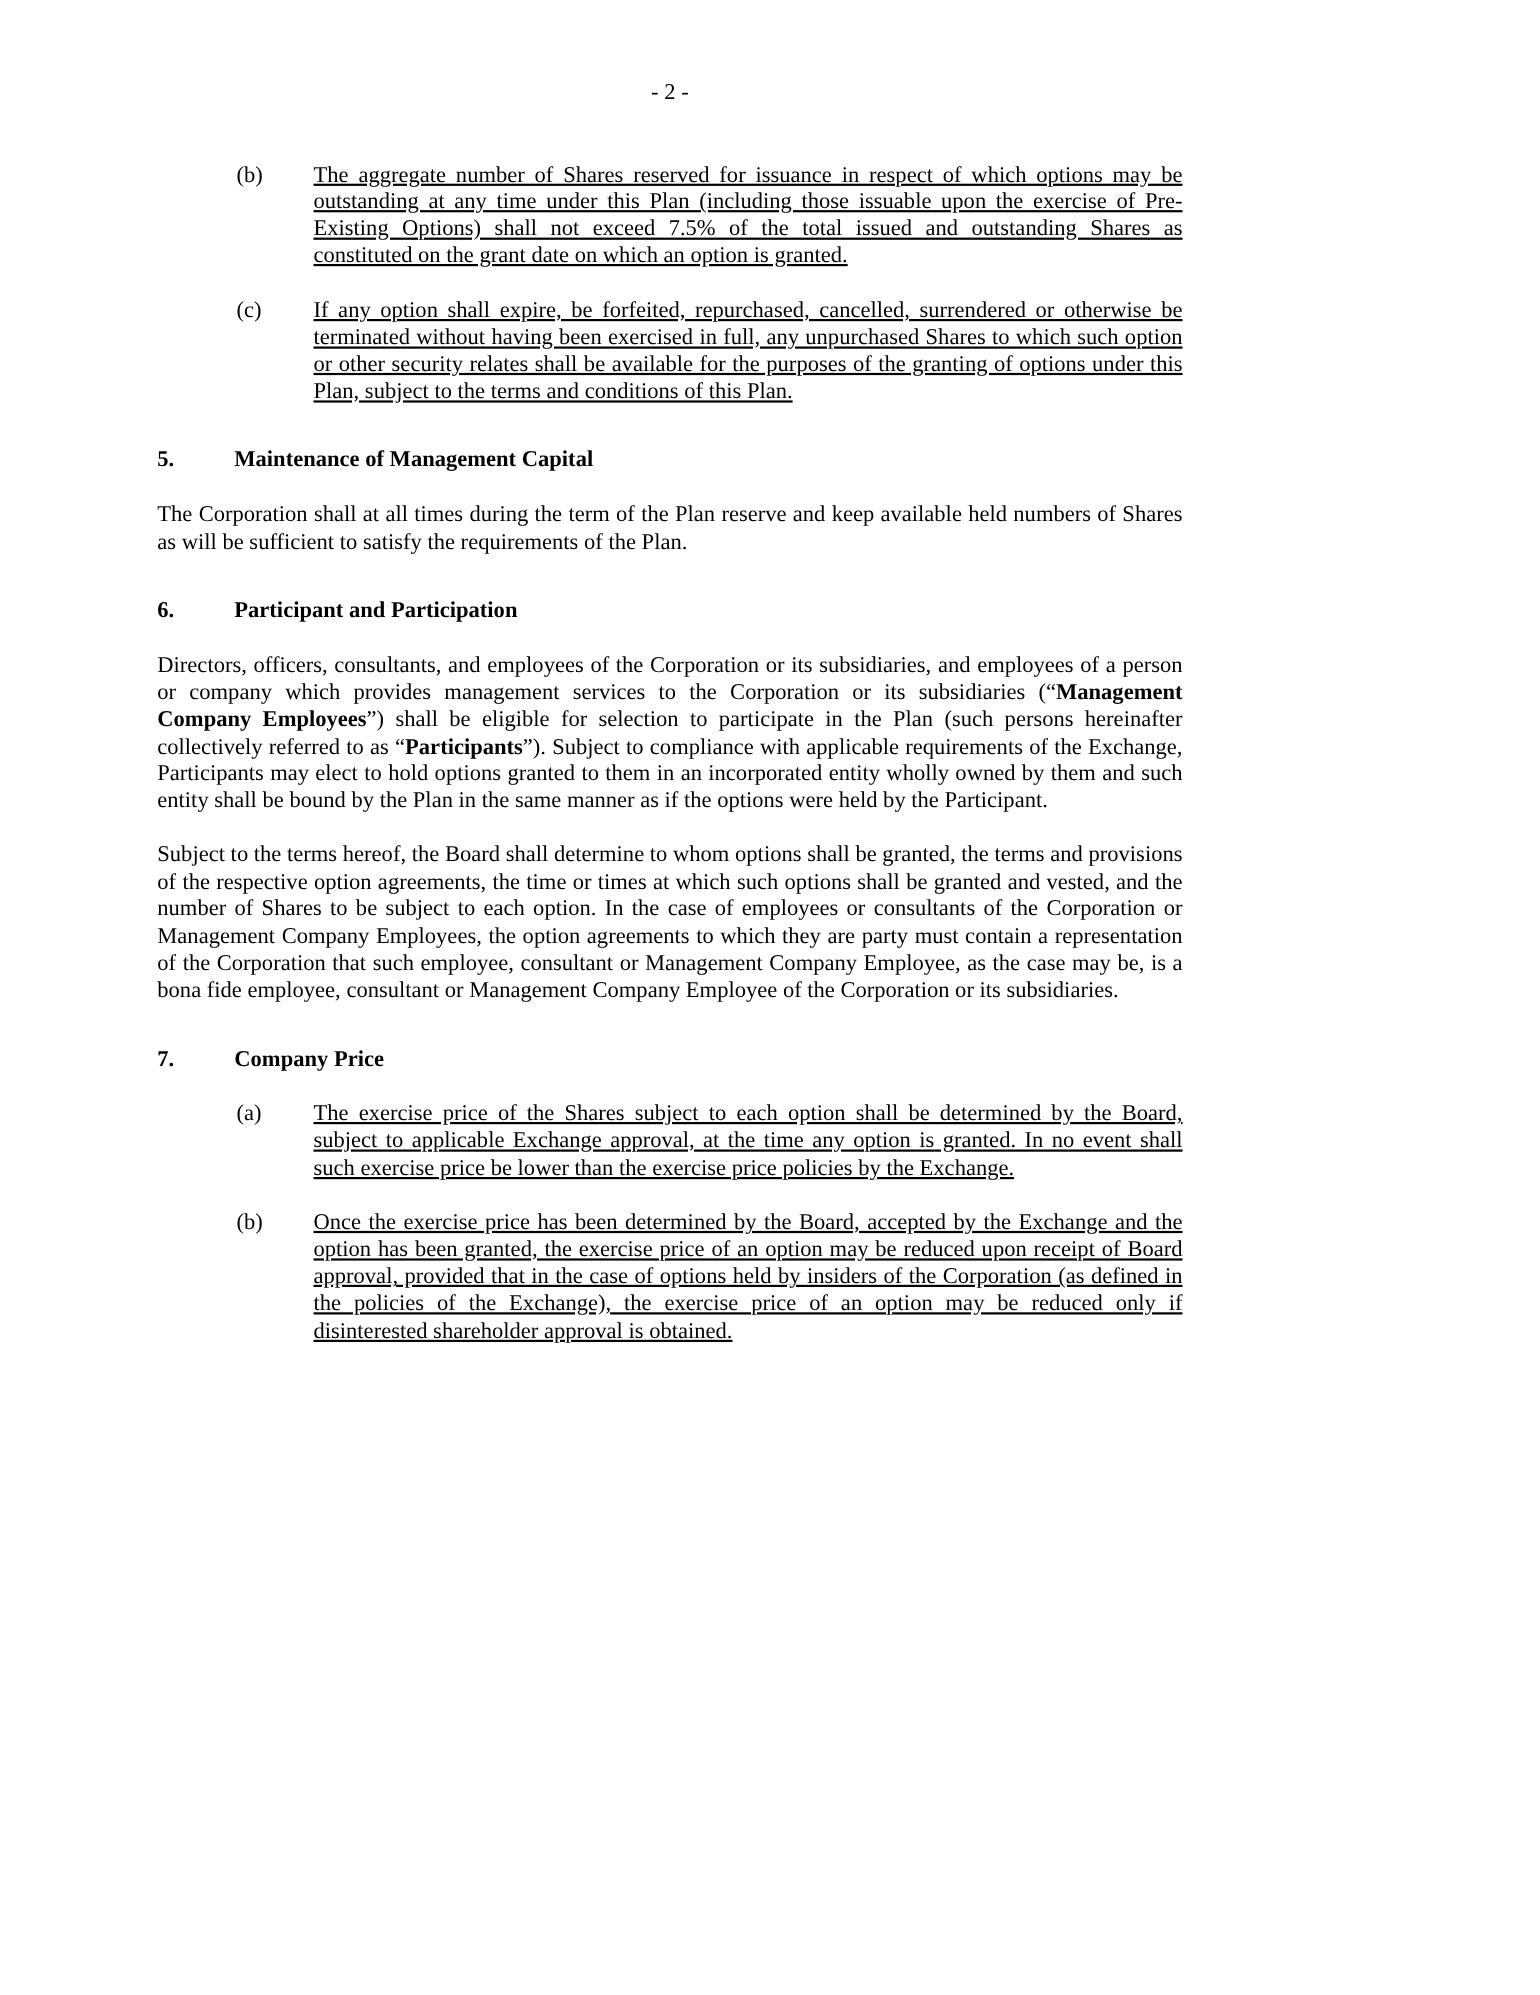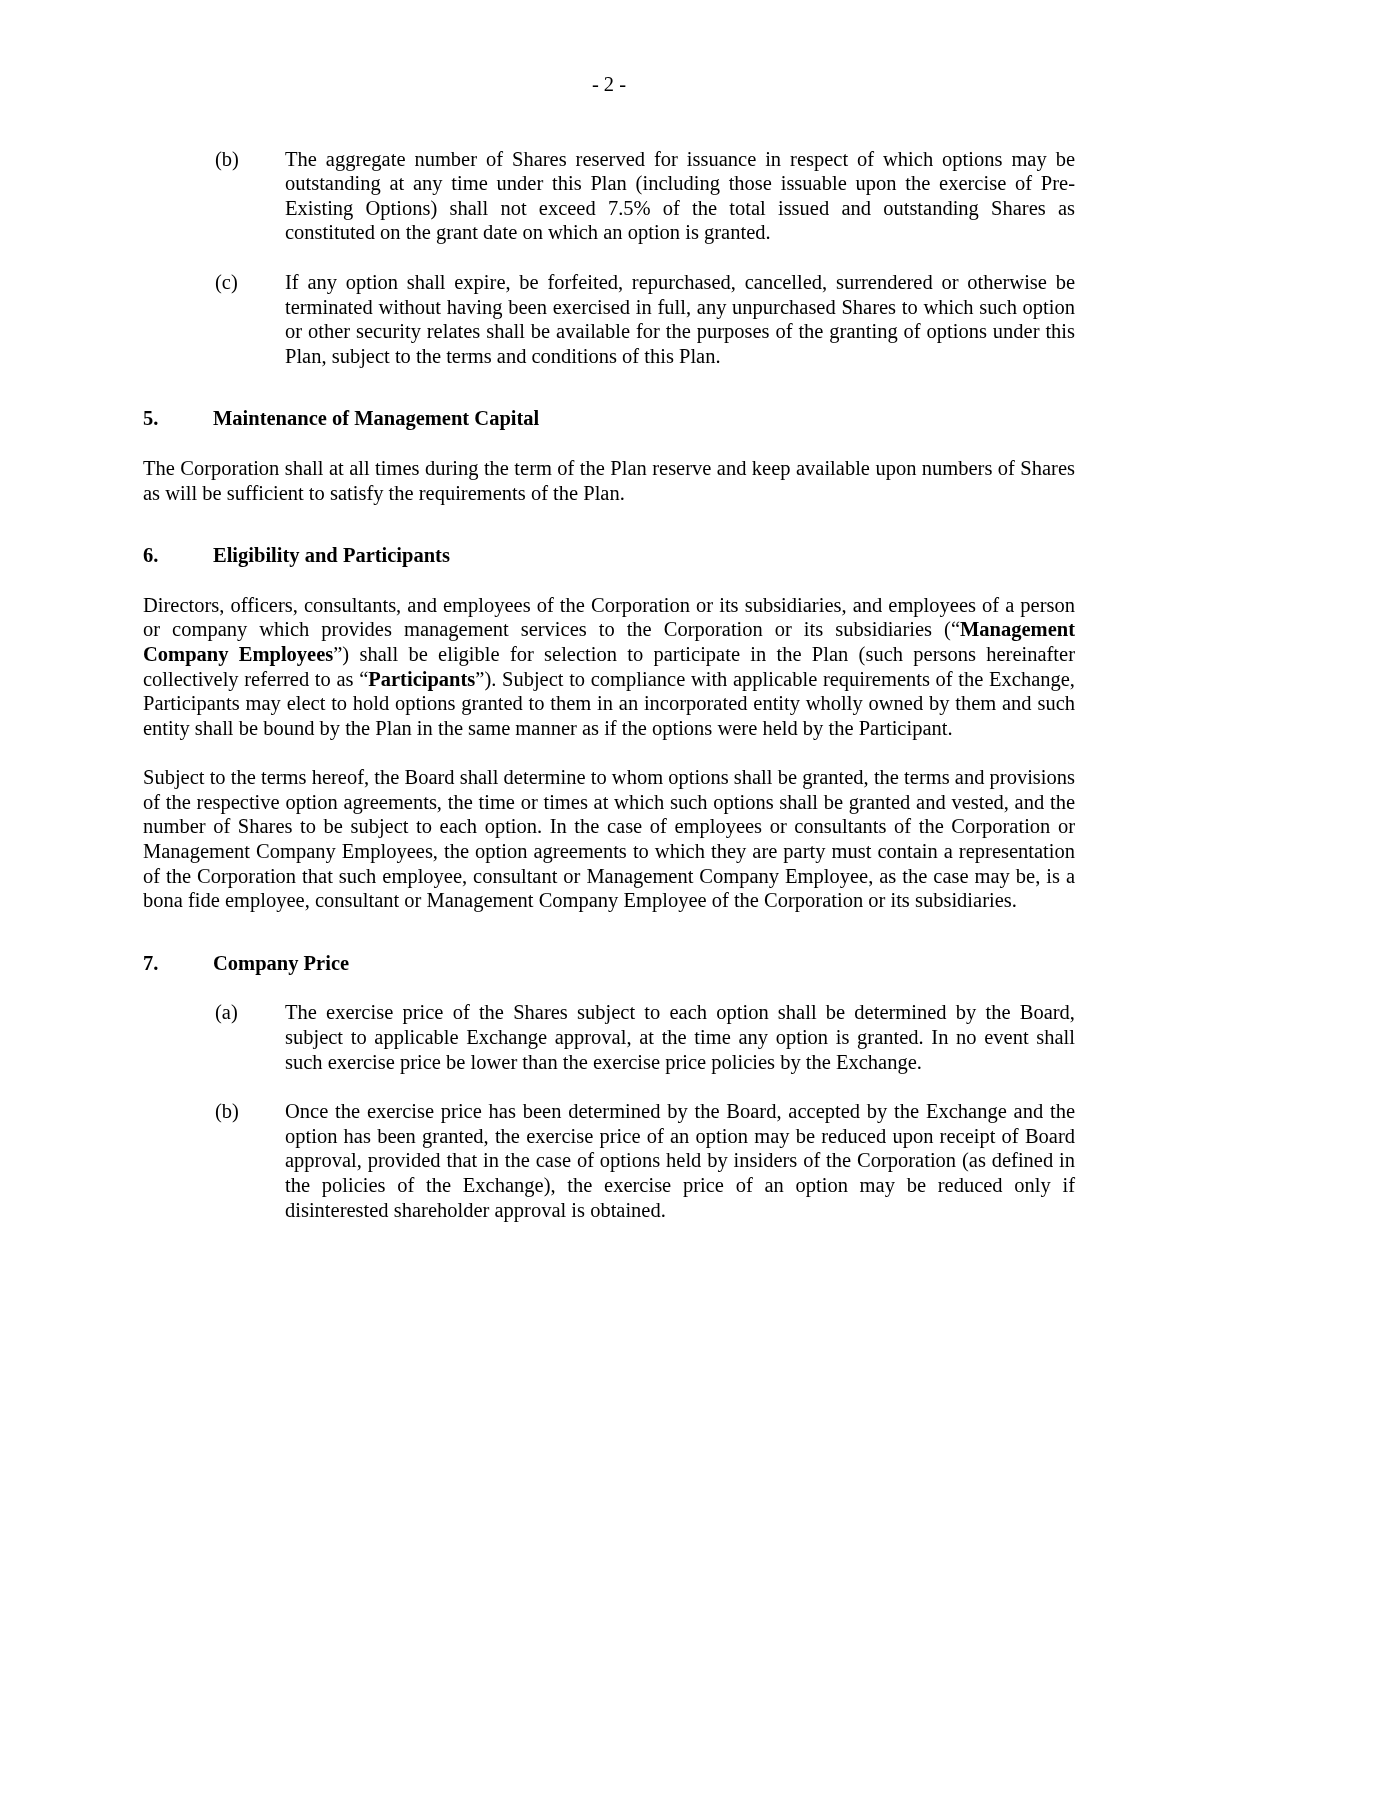--- a/index.html
+++ b/index.html
@@ -32,20 +32,21 @@
     margin: 0 0 25px 72px;
   }
   .clause-label {
     flex: 0 0 70px;
     width: 70px;
   }
   .clause-text {
     flex: 1;
     margin: 0;
     text-align: justify;
+    text-decoration: underline;
   }
   .heading {
     display: flex;
     font-weight: bold;
     margin: 38px 0 25px 0;
   }
   .heading-num {
     flex: 0 0 70px;
     width: 70px;
   }
@@ -73,25 +74,25 @@
     <div class="clause">
       <span class="clause-label">(c)</span>
       <p class="clause-text">If any option shall expire, be forfeited, repurchased, cancelled, surrendered or otherwise be terminated without having been exercised in full, any unpurchased Shares to which such option or other security relates shall be available for the purposes of the granting of options under this Plan, subject to the terms and conditions of this Plan.</p>
     </div>
 
     <div class="heading">
       <span class="heading-num">5.</span>
       <span class="heading-title">Maintenance of Management Capital</span>
     </div>
 
-    <p class="para">The Corporation shall at all times during the term of the Plan reserve and keep available upon numbers of Shares as will be sufficient to satisfy the requirements of the Plan.</p>
+    <p class="para">The Corporation shall at all times during the term of the Plan reserve and keep available held numbers of Shares as will be sufficient to satisfy the requirements of the Plan.</p>
 
     <div class="heading">
       <span class="heading-num">6.</span>
-      <span class="heading-title">Eligibility and Participants</span>
+      <span class="heading-title">Participant and Participation</span>
     </div>
 
     <p class="para"><span>Directors, officers, consultants, and employees of the Corporation or its subsidiaries, and employees of a person or company which provides management services to the Corporation or its subsidiaries (“</span><b>Management Company Employees</b><span>”) shall be eligible for selection to participate in the Plan (such persons hereinafter collectively referred to as “</span><b>Participants</b><span>”).  Subject to compliance with applicable requirements of the Exchange, Participants may elect to hold options granted to them in an incorporated entity wholly owned by them and such entity shall be bound by the Plan in the same manner as if the options were held by the Participant.</span></p>
 
     <p class="para">Subject to the terms hereof, the Board shall determine to whom options shall be granted, the terms and provisions of the respective option agreements, the time or times at which such options shall be granted and vested, and the number of Shares to be subject to each option. In the case of employees or consultants of the Corporation or Management Company Employees, the option agreements to which they are party must contain a representation of the Corporation that such employee, consultant or Management Company Employee, as the case may be, is a bona fide employee, consultant or Management Company Employee of the Corporation or its subsidiaries.</p>
 
 
     <div class="heading">
       <span class="heading-num">7.</span>
       <span class="heading-title">Company Price</span>

